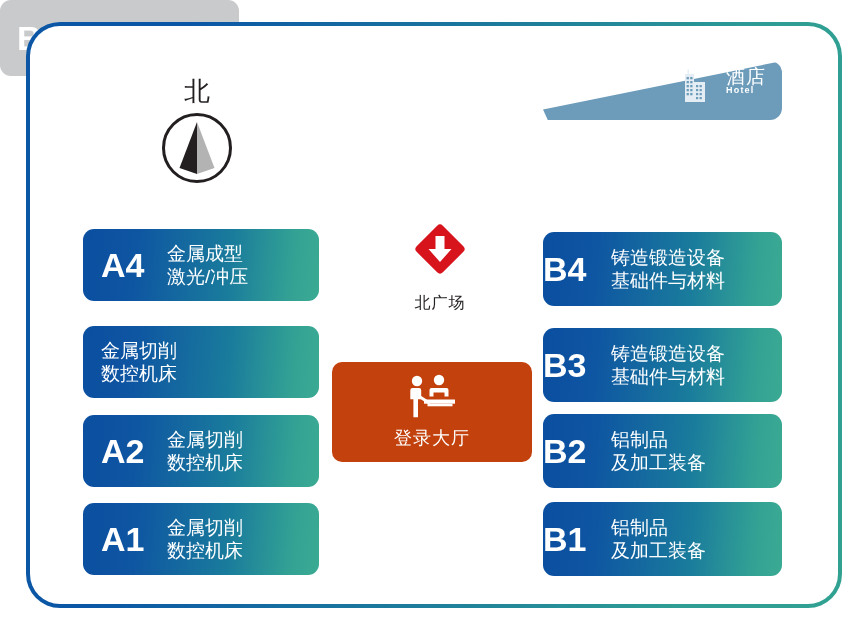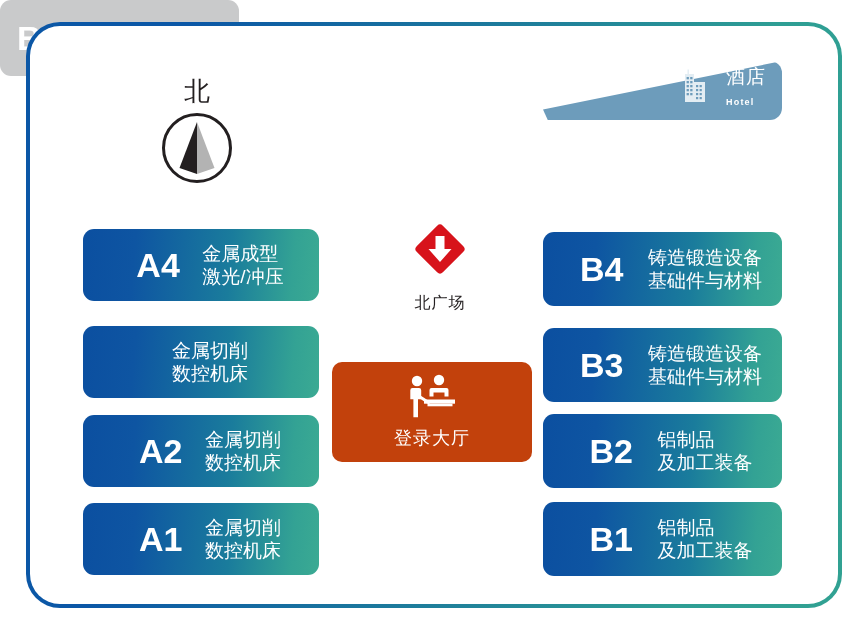--- a/index.html
+++ b/index.html
@@ -41,21 +41,20 @@
   
   .hall {
     position: absolute;
     border-radius: 11px;
     background: linear-gradient(95deg, #0B4FA0 0%, #0E55A2 22%, #1A7C9C 62%, #33A294 88%, #3BAA93 100%);
     display: flex;
     align-items: center;
     box-sizing: border-box;
     color: #ffffff;
     overflow: hidden;
-    justify-content: center;
   }
   .hall-code {
     font-size: 34px;
     font-weight: bold;
     letter-spacing: 0px;
     line-height: 1;
     flex: 0 0 auto;
     color: #ffffff;
   }
   .hall-desc {
@@ -68,21 +67,21 @@
 
   
   .hall-a { left: 83px; width: 236px; height: 72px; padding-left: 18px; }
   .hall-a .hall-code { width: 66px; }
   #hall-A4 { top: 229px; }
   #hall-A3 { top: 326px; }
   #hall-A2 { top: 415px; }
   #hall-A1 { top: 503px; }
 
   
-  .hall-b { left: 543px; width: 239px; height: 74px; padding-left: 17px; }
+  .hall-b { left: 543px; width: 239px; height: 74px; }
   .hall-b .hall-code { width: 68px; }
   #hall-B4 { top: 232px; }
   #hall-B3 { top: 328px; }
   #hall-B2 { top: 414px; }
   #hall-B1 { top: 502px; }
 
   
   #hall-B5 {
     left: 543px;
     top: 142px;
@@ -125,21 +124,21 @@
   .hotel-cn {
     font-size: 19px;
     color: #ffffff;
     letter-spacing: 1px;
   }
   .hotel-en {
     font-size: 9px;
     font-weight: bold;
     color: #ffffff;
     letter-spacing: 1.2px;
-    margin-top: 12px;
+    margin-top: 0;
   }
 
   
   #registration-hall {
     position: absolute;
     left: 332px;
     top: 362px;
     width: 200px;
     height: 100px;
     border-radius: 10px;

